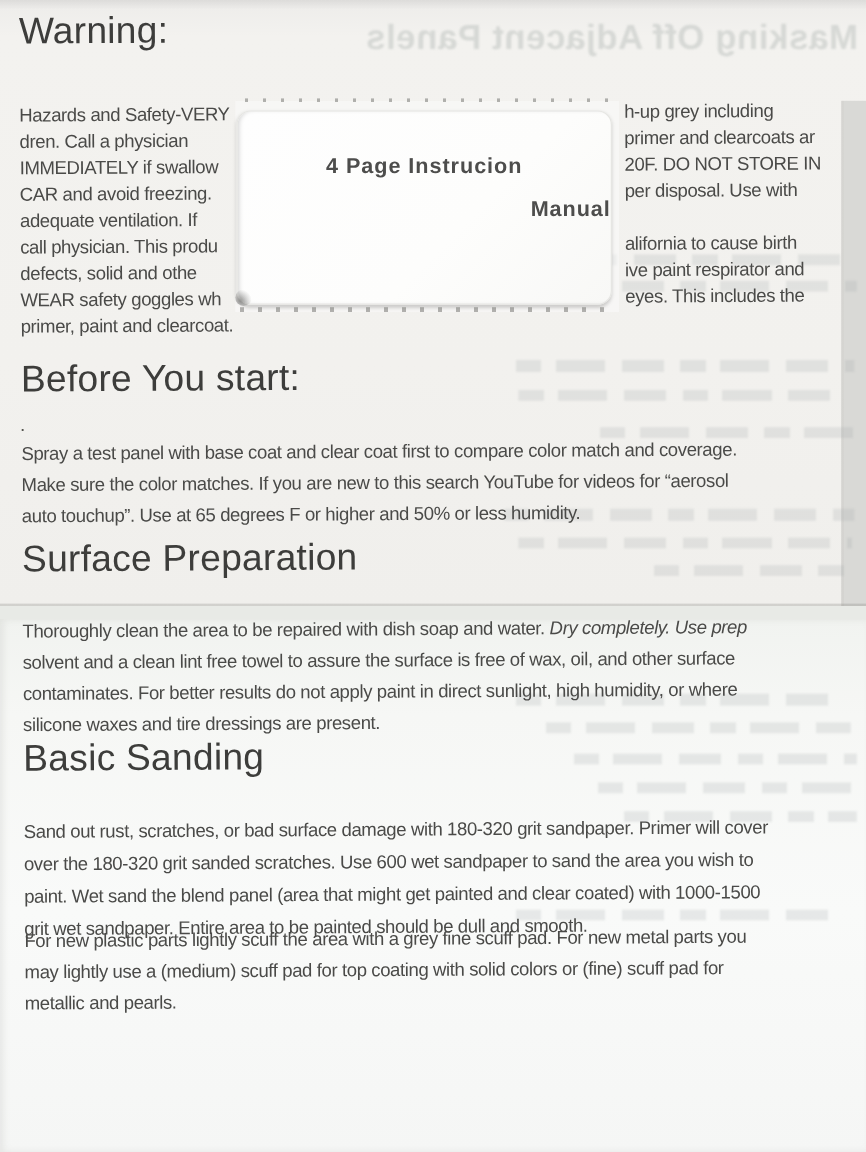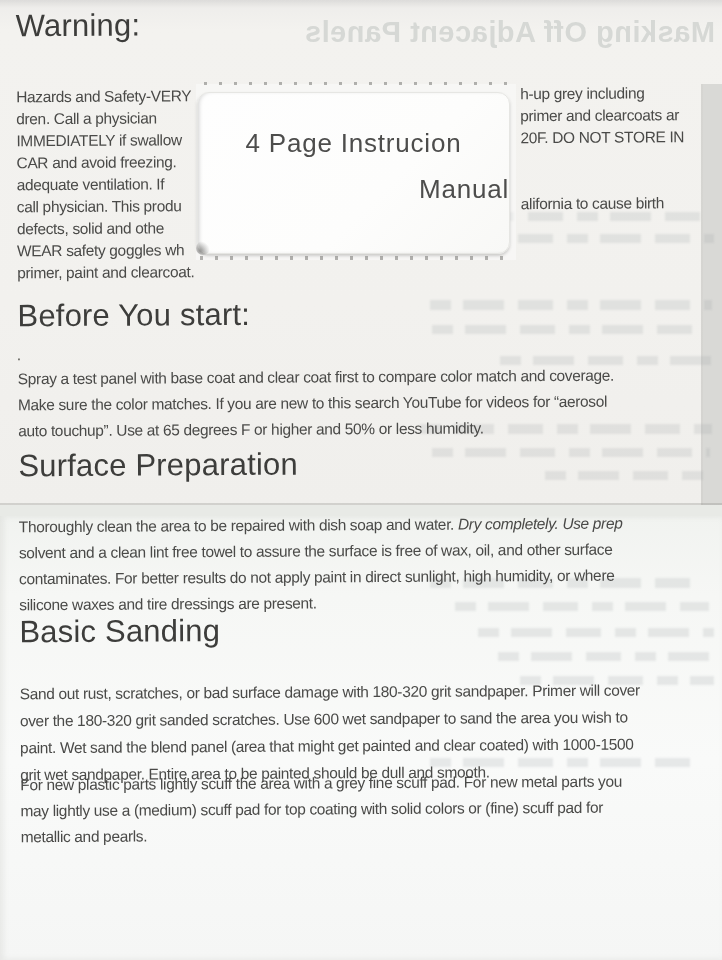--- a/index.html
+++ b/index.html
@@ -59,21 +59,21 @@
   .sticker{
     position:absolute; left:197px; top:92px; width:311px; height:160px; z-index:3;
     background:linear-gradient(135deg,#fefefe 0%,#fdfdfc 60%,#f8f8f6 100%);
     border:1px solid #e6e6e3; border-radius:12px;
     box-shadow:0 2px 3px rgba(110,110,105,.30), inset 3px 0 4px -2px rgba(0,0,0,.18);
     text-align:center;
   }
   .sticker::before{ content:""; position:absolute; left:-2px; bottom:-2px; width:14px; height:14px;
     background:radial-gradient(circle at 30% 70%, rgba(60,60,58,.45), transparent 70%);
     border-radius:50%; }
-  .stk-line{ font-size:26px; font-weight:400; color:#4d4d4c; letter-spacing:.8px; white-space:nowrap; }
+  .stk-line{ font-size:18px; font-weight:700; color:#4d4d4c; letter-spacing:.8px; white-space:nowrap; }
   .stk-line.first{ margin-top:35px; }
   .stk-line.second{ margin-top:15px;text-align:right; }
 </style>
 </head>
 <body>
 
 <div class="scan">
 
   <div class="sheet-top"></div>
   <div class="scanner-strip"></div>
@@ -108,33 +108,36 @@
       <div class="wline bl">
         <span>dren. Call a physician</span>
         <span>primer and clearcoats ar</span>
       </div>
       <div class="wline bl">
         <span>IMMEDIATELY if swallow</span>
         <span>20F. DO NOT STORE IN</span>
       </div>
       <div class="wline bl">
         <span>CAR and avoid freezing.</span>
+        <span>per disposal. Use with</span>
       </div>
       <div class="wline bl">
         <span>adequate ventilation. If</span>
       </div>
       <div class="wline bl">
         <span>call physician. This produ</span>
         <span>alifornia to cause birth</span>
       </div>
       <div class="wline bl">
         <span>defects, solid and othe</span>
+        <span>ive paint respirator and</span>
       </div>
       <div class="wline bl">
         <span>WEAR safety goggles wh</span>
+        <span>eyes. This includes the</span>
       </div>
       <div class="bl">primer, paint and clearcoat.</div>
     </div>
 
     <div class="h1" style="top:298px">Before You start:</div>
     <div class="stray">.</div>
 
     <div class="para lh26" style="top:366px">
       <div class="bl">Spray a test panel with base coat and clear coat first to compare color match and coverage.</div>
       <div class="bl">Make sure the color matches.  If you are new to this search YouTube for videos for “aerosol</div>

